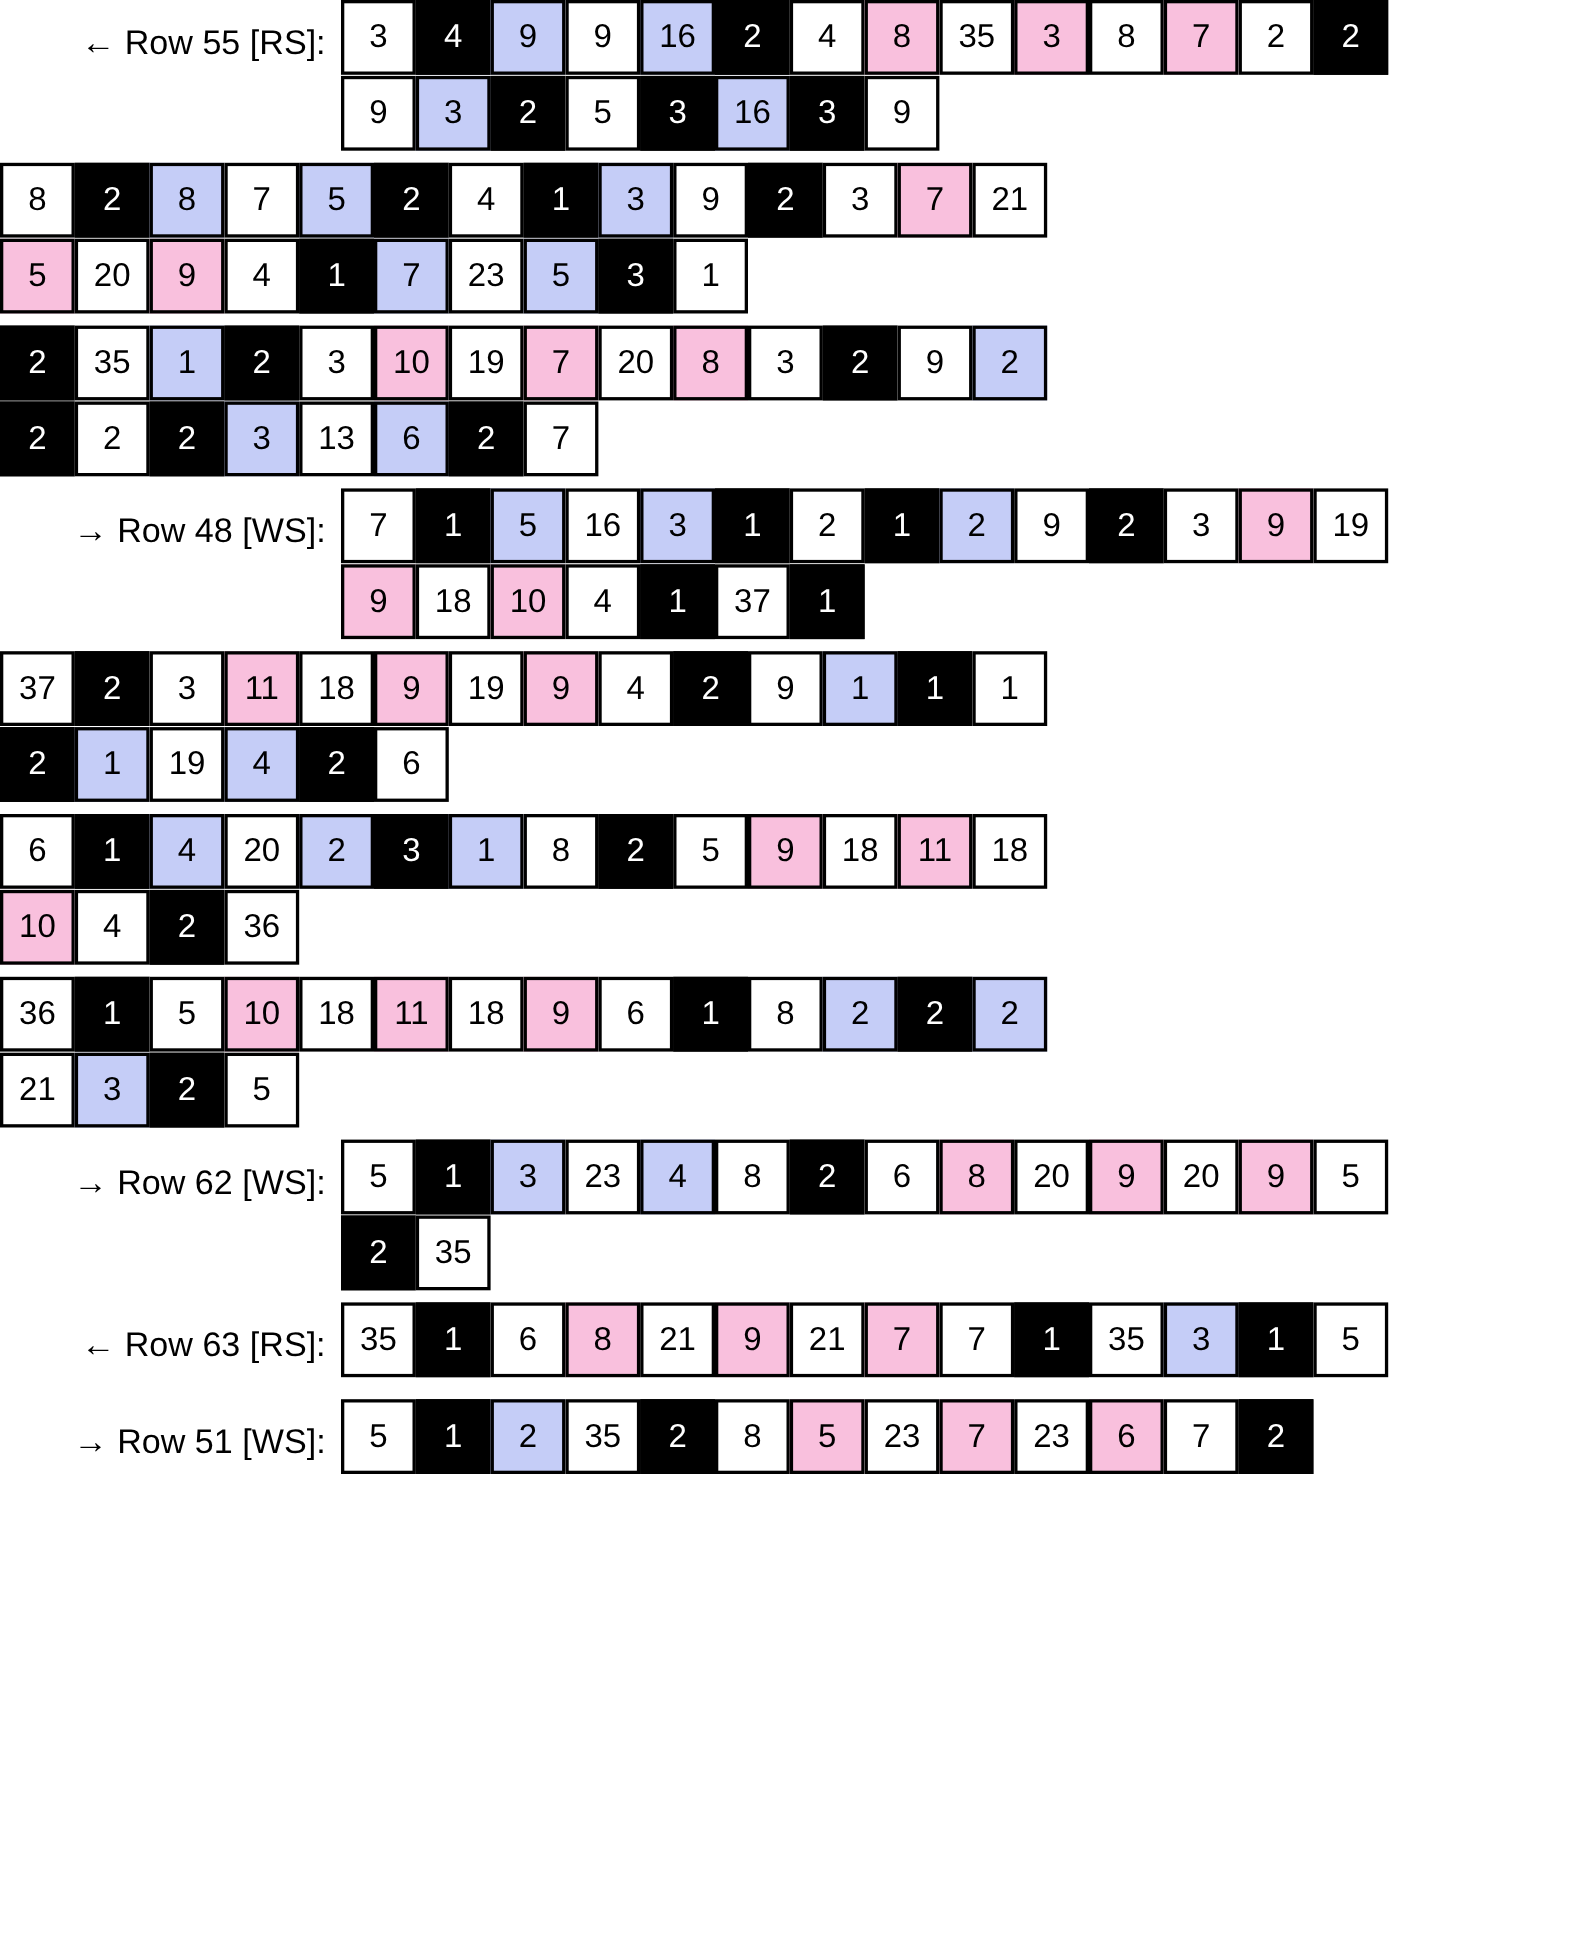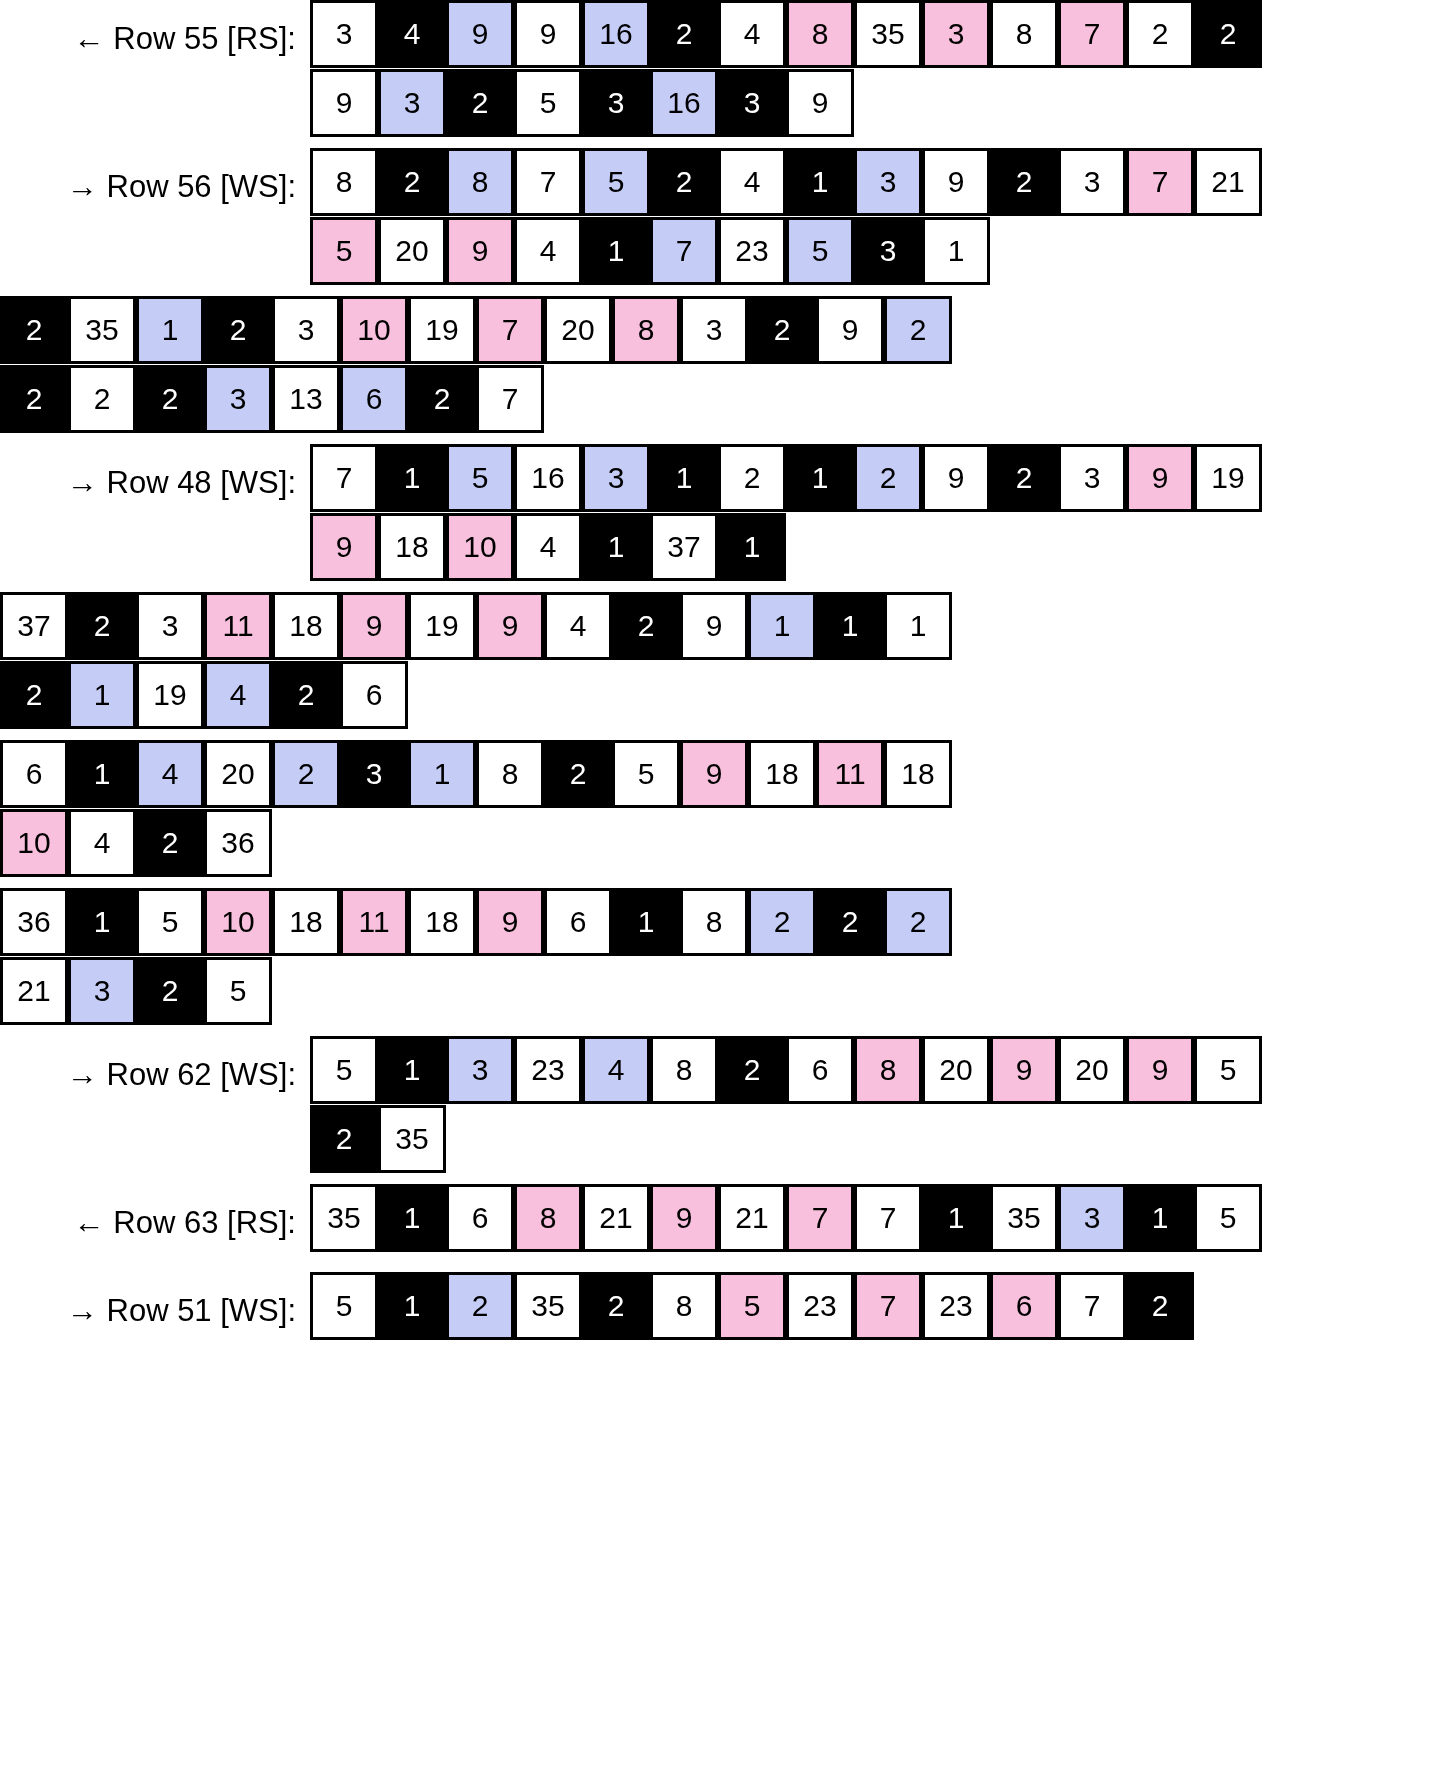--- a/index.html
+++ b/index.html
@@ -88,21 +88,20 @@
           <div class="cell c-blue">3</div>
           <div class="cell c-black">2</div>
           <div class="cell c-white">5</div>
           <div class="cell c-black">3</div>
           <div class="cell c-blue">16</div>
           <div class="cell c-black">3</div>
           <div class="cell c-white">9</div>
         </div>
       </div>
       <div class="row-block">
-        <div class="row-label">→ Row 56 [WS]:</div>
         <div class="cells-area">
           <div class="cell c-white">8</div>
           <div class="cell c-black">2</div>
           <div class="cell c-blue">8</div>
           <div class="cell c-white">7</div>
           <div class="cell c-blue">5</div>
           <div class="cell c-black">2</div>
           <div class="cell c-white">4</div>
           <div class="cell c-black">1</div>
           <div class="cell c-blue">3</div>

